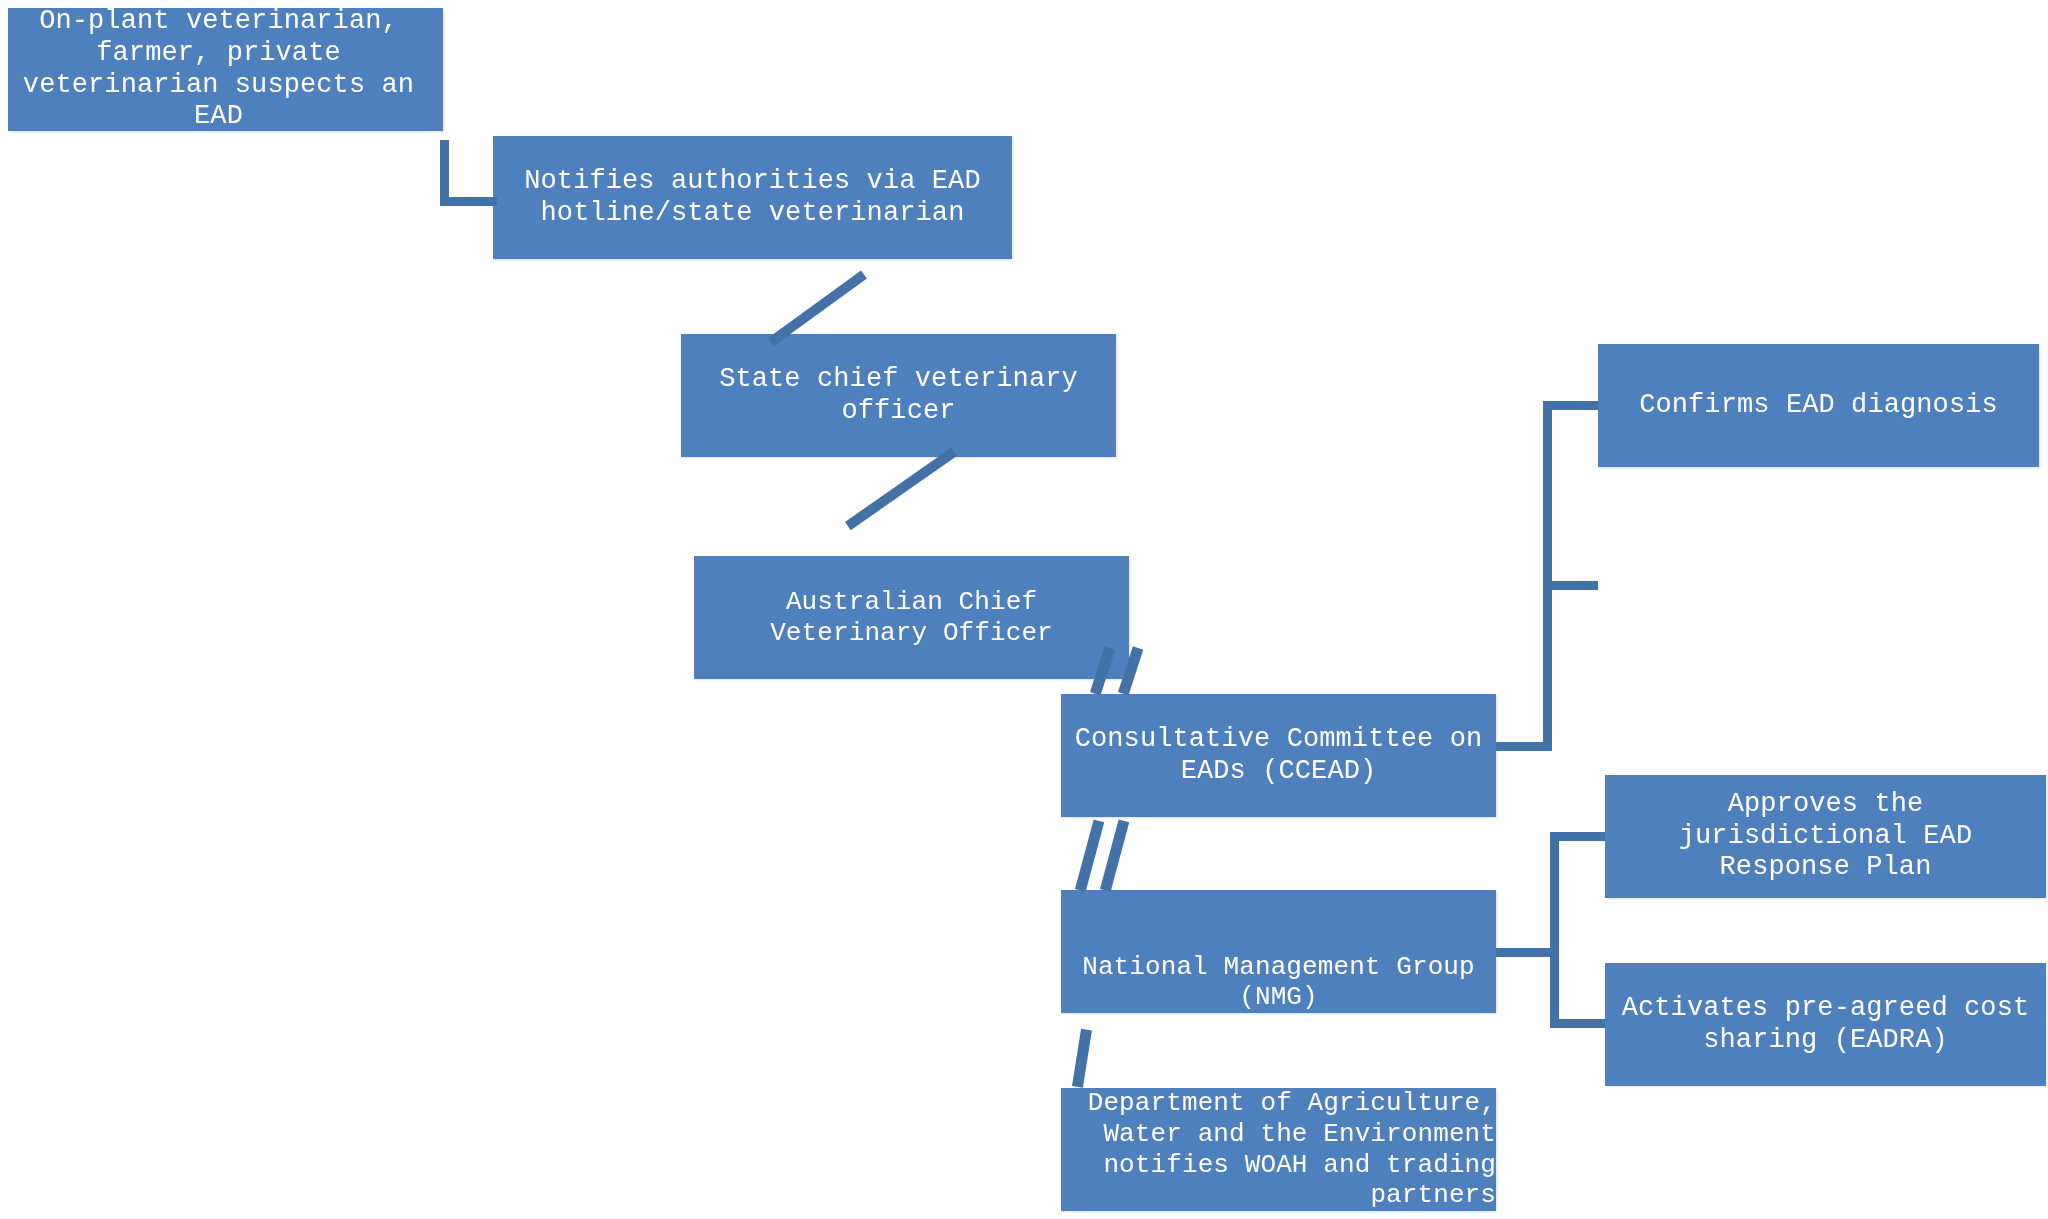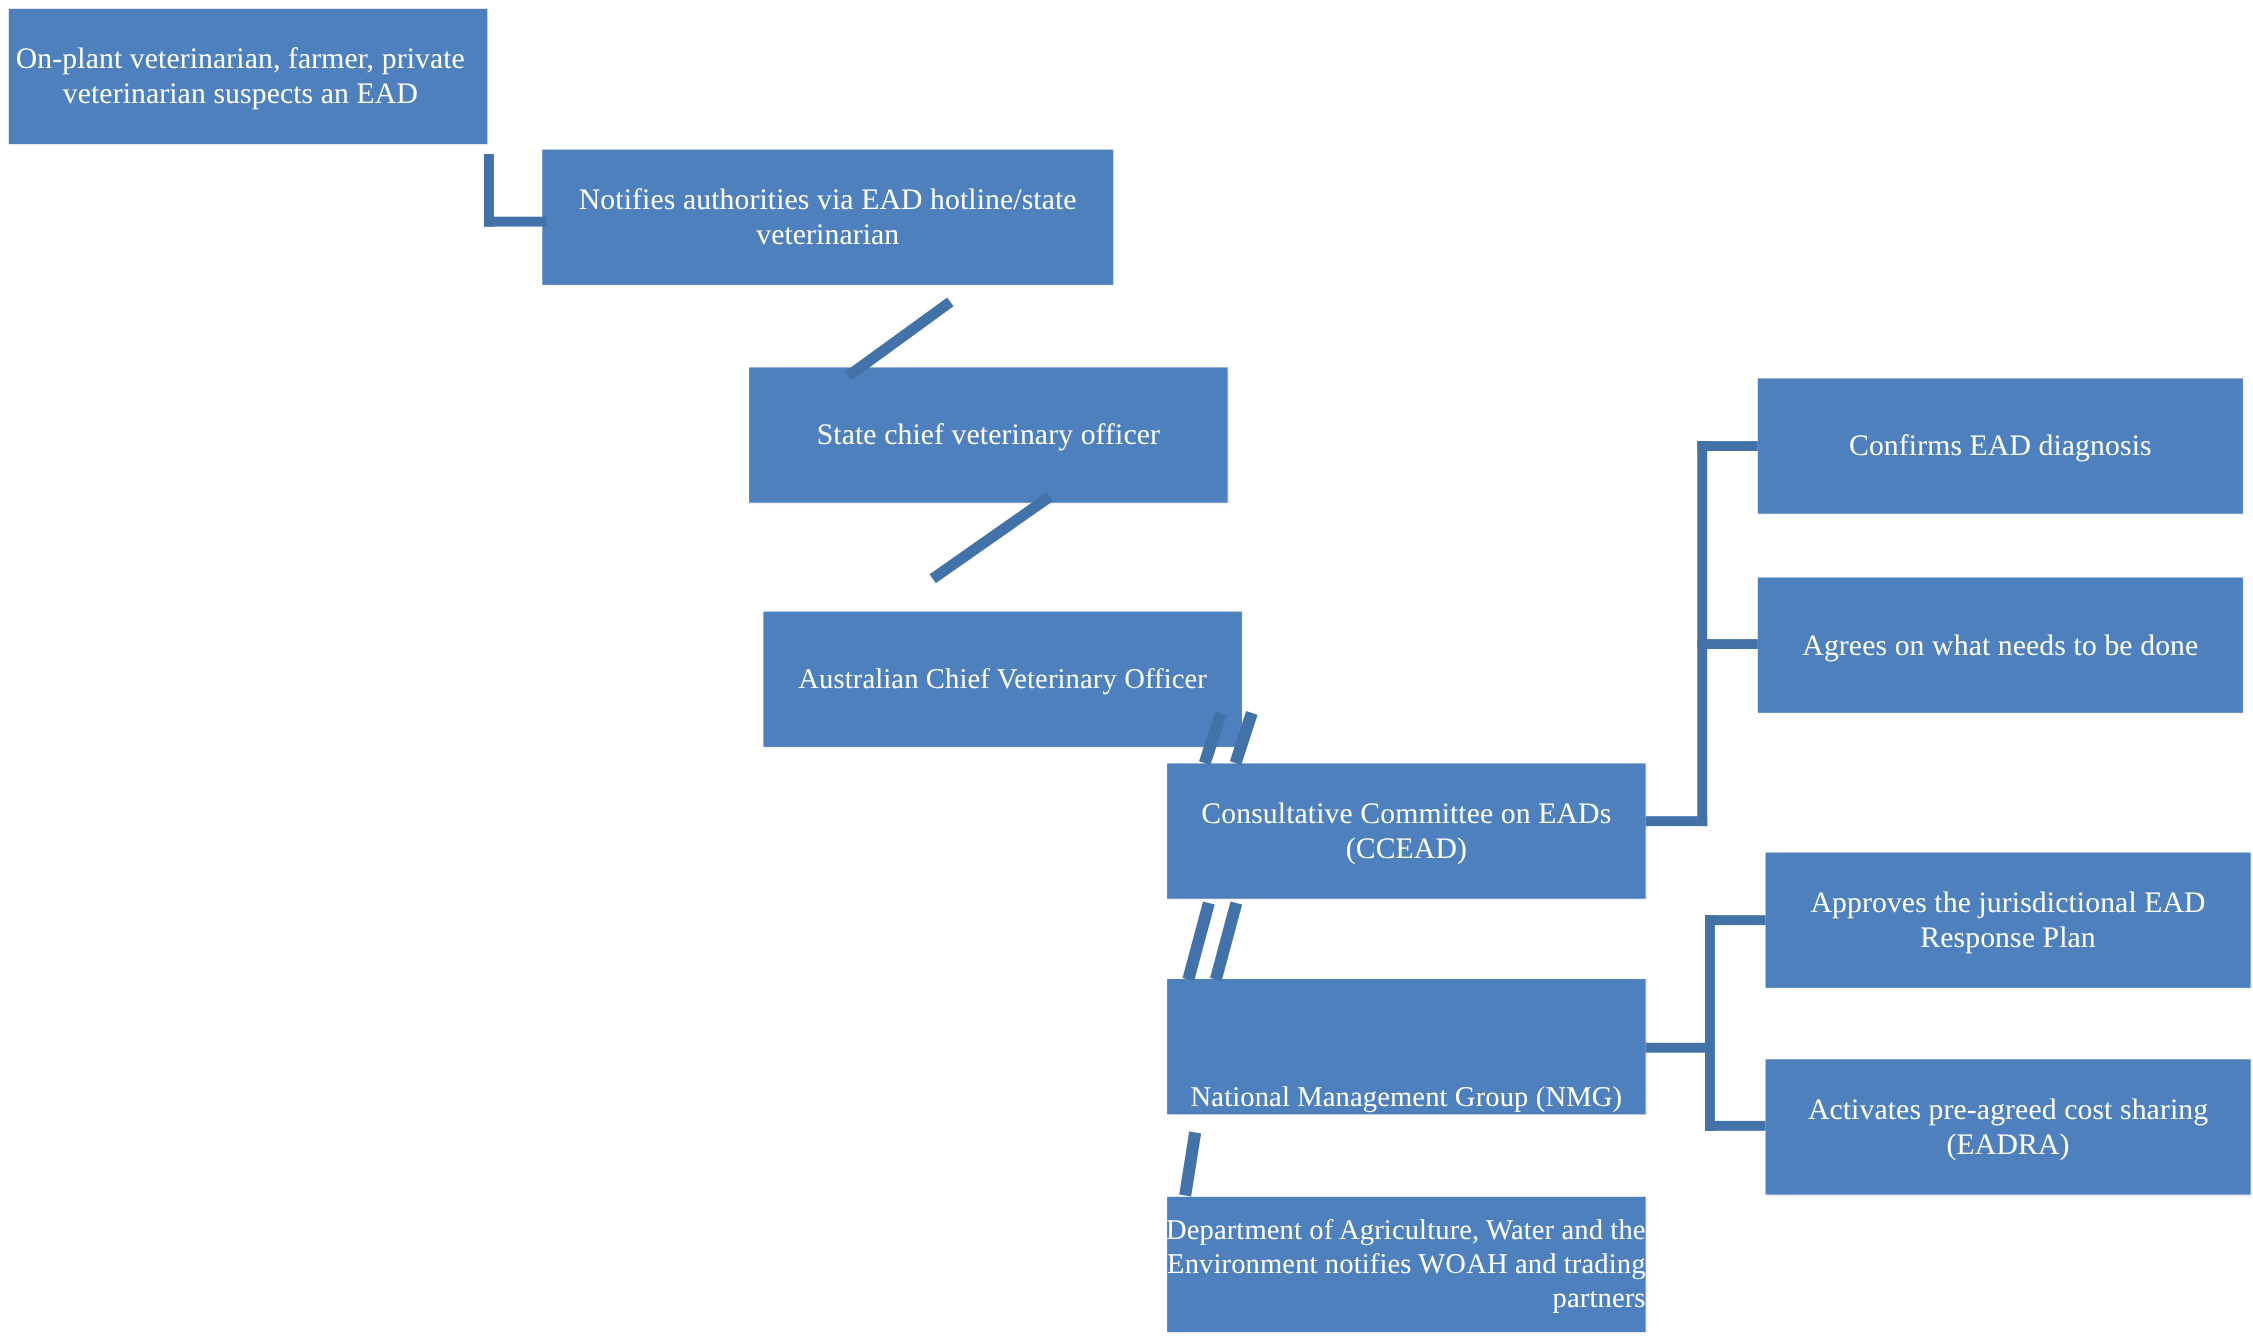--- a/index.html
+++ b/index.html
@@ -7,21 +7,21 @@
     margin: 0;
     padding: 0;
     background: #ffffff;
   }
   #canvas {
     position: relative;
     width: 2048px;
     height: 1219px;
     background: #ffffff;
     overflow: hidden;
-    font-family: Liberation Serif, serif;
+    font-family: Liberation Mono, monospace;
   }
   .node {
     position: absolute;
     box-sizing: border-box;
     background: #4E80BD;
     color: #ffffff;
     display: flex;
     align-items: center;
     justify-content: center;
     text-align: center;
@@ -109,23 +109,20 @@
   </div>
 
   <div class="node overflow" style="left:1061px; top:1088px; width:435px; height:123px;text-align:right;">
     <span class="label" style="width:455px; margin-left:-10px; font-size:26px;">Department of Agriculture, Water and the Environment notifies  WOAH and trading partners</span>
   </div>
 
   <div class="node" style="left:1598px; top:344px; width:441px; height:123px;">
     <span>Confirms EAD diagnosis</span>
   </div>
 
-  <div class="node" style="left:1598px; top:525px; width:441px; height:123px;">
-    <span>Agrees on what needs to be done</span>
-  </div>
 
   <div class="node" style="left:1605px; top:775px; width:441px; height:123px;">
     <span>Approves the jurisdictional EAD Response Plan</span>
   </div>
 
   <div class="node" style="left:1605px; top:963px; width:441px; height:123px;">
     <span>Activates pre-agreed cost sharing (EADRA)</span>
   </div>
 
   <div>

